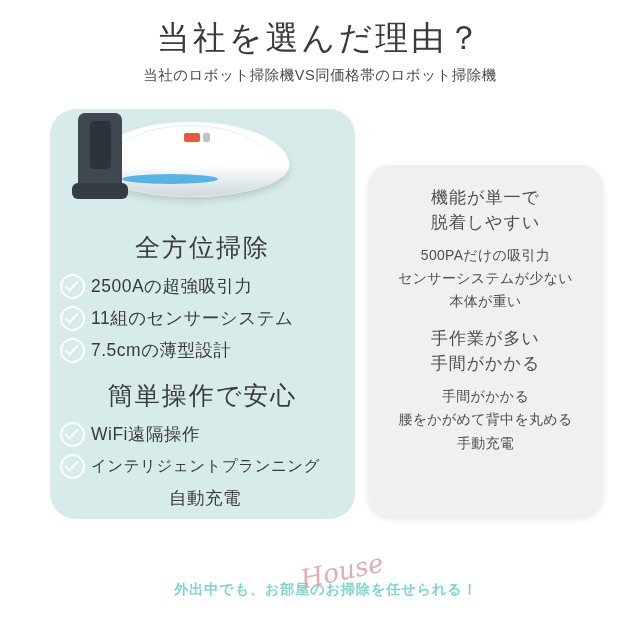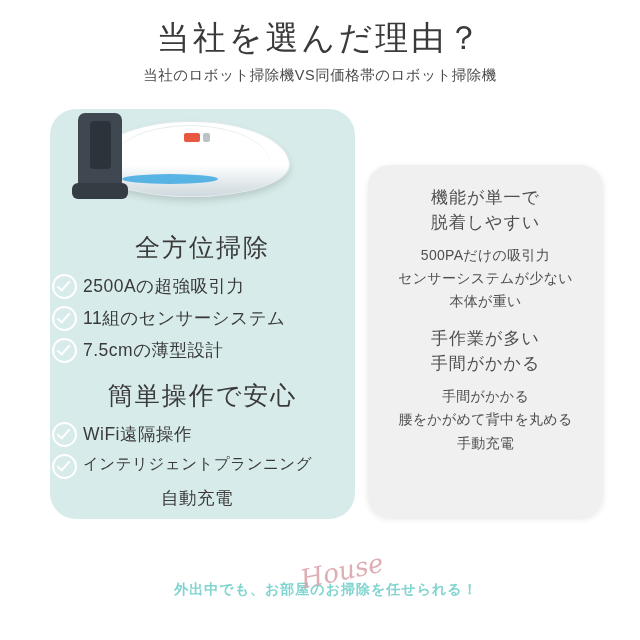--- a/index.html
+++ b/index.html
@@ -165,23 +165,23 @@
     letter-spacing: 2px;
     margin: 16px 0 10px 0;
   }
   .feat-list {
     margin: 0;
     padding: 0;
     list-style: none;
   }
   .feat-item {
     display: flex;
-    align-items: flex-start;
+    align-items: center;
     margin: 7px 0;
-    padding-left: 2px;
+    padding-left: 10px;
   }
   .check {
     flex: 0 0 auto;
     width: 21px;
     height: 21px;
     border: 2px solid #ffffff;
     border-radius: 50%;
     position: relative;
     margin-right: 6px;
   }

